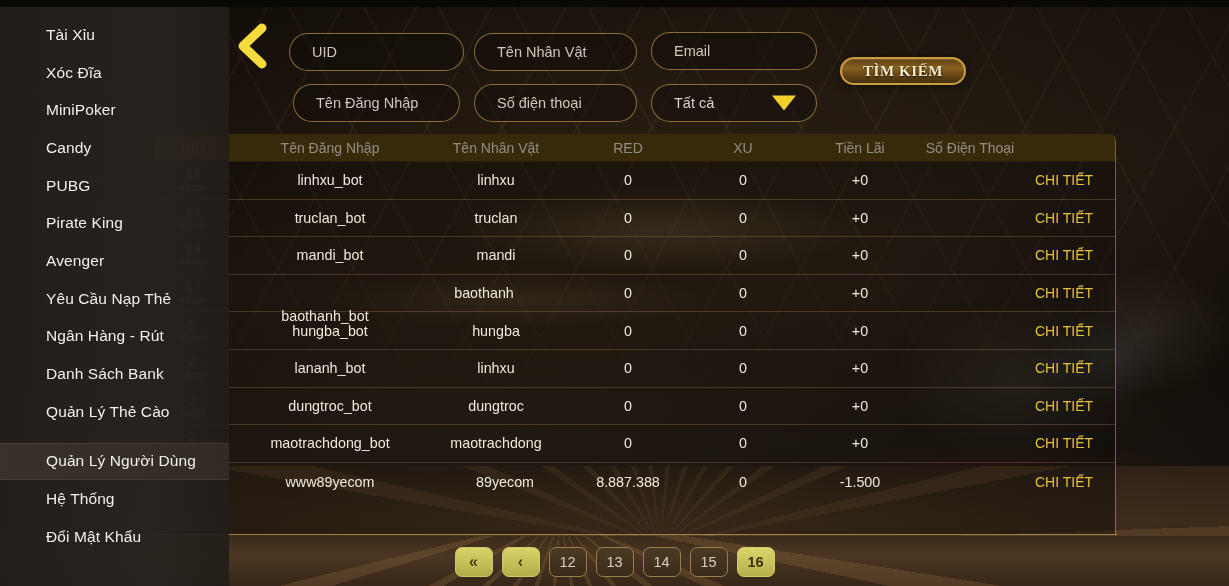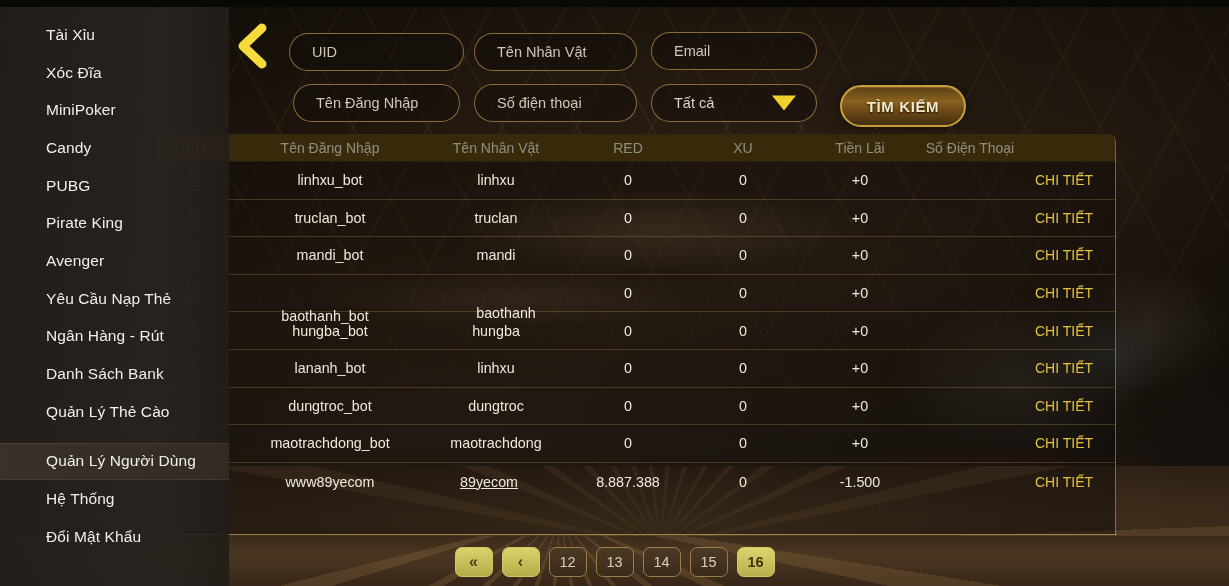--- a/index.html
+++ b/index.html
@@ -167,34 +167,33 @@
     transform: translateY(-50%);
     width: 0; height: 0;
     border-left: 12px solid transparent;
     border-right: 12px solid transparent;
     border-top: 15px solid #f2d02c;
   }
 
   .search-btn {
     position: absolute;
     left: 840px; top: 57px;
-    width: 126px; height: 42px;
+    width: 126px; height: 28px;
     border-radius: 21px;
     border: 2px solid #c99c3c;
     background: linear-gradient(to bottom, #5c3f15 0%, #8a6220 38%, #6d4a16 62%, #43300f 100%);
     color: #f6e9c9;
     font-size: 15px;
     font-weight: bold;
     letter-spacing: 0.6px;
     text-shadow: 0 1px 2px rgba(0,0,0,0.85);
     cursor: pointer;
     display: flex; align-items: center; justify-content: center;
     box-shadow: 0 0 9px rgba(0,0,0,0.55), inset 0 1px 1px rgba(255,220,150,0.22);
-    font-family: Liberation Sans, sans-serif;
-    margin-top: 28px;
+    font-family: Liberation Serif, serif;
   }
 
   
   .table-panel {
     position: absolute;
     left: 155px; top: 134px;
     width: 961px; height: 401px;
     border-radius: 8px 8px 0 0;
     z-index: 25;
     overflow: hidden;
@@ -441,21 +440,21 @@
           <div class="td" style="left: 705px;">+0</div>
           <div class="td" style="left: 815px;"></div>
           <div class="td detail" style="left: 909px;">CHI TIẾT</div>
         </div>
         <div class="trow">
           <div class="td uid" style="left: 38px;">
             <span class="num">12</span>
             <span class="bot">&lt;bot&gt;</span>
           </div>
           <div class="td" style="left: 170px; margin-top: 23px;">baothanh_bot</div>
-          <div class="td" style="left: 351px; margin-top: 20px;">baothanh</div>
+          <div class="td" style="left: 329px;">baothanh</div>
           <div class="td" style="left: 473px;">0</div>
           <div class="td" style="left: 588px;">0</div>
           <div class="td" style="left: 705px;">+0</div>
           <div class="td" style="left: 815px;"></div>
           <div class="td detail" style="left: 909px;">CHI TIẾT</div>
         </div>
         <div class="trow">
           <div class="td uid" style="left: 38px;">
             <span class="num">5</span>
             <span class="bot">&lt;bot&gt;</span>
@@ -505,21 +504,21 @@
           <div class="td" style="left: 588px;">0</div>
           <div class="td" style="left: 705px;">+0</div>
           <div class="td" style="left: 815px;"></div>
           <div class="td detail" style="left: 909px;">CHI TIẾT</div>
         </div>
         <div class="trow">
           <div class="td uid" style="left: 38px;">
             <span class="num"></span>
           </div>
           <div class="td" style="left: 175px;">www89yecom</div>
-          <div class="td" style="left: 334px; text-decoration: underline;">89yecom</div>
+          <div class="td" style="left: 350px;">89yecom</div>
           <div class="td" style="left: 473px;">8.887.388</div>
           <div class="td" style="left: 588px;">0</div>
           <div class="td" style="left: 705px;">-1.500</div>
           <div class="td" style="left: 815px;"></div>
           <div class="td detail" style="left: 909px;">CHI TIẾT</div>
         </div>
       </div>
   </div>
   <div class="tbl-bottom-line"></div>
 

